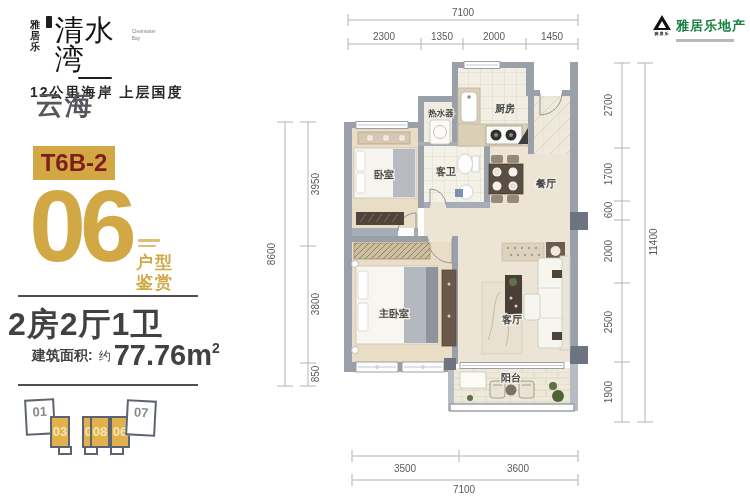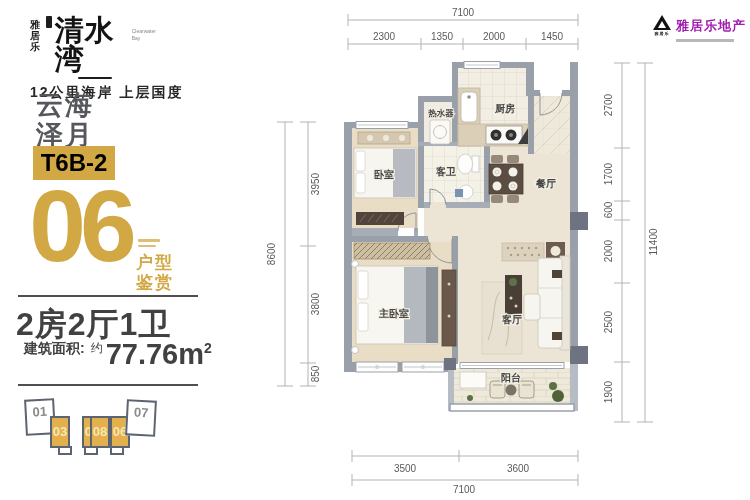--- a/index.html
+++ b/index.html
@@ -6,45 +6,45 @@
   body{width:750px;height:500px;position:relative;background:#ffffff;overflow:hidden;
        font-family:"Liberation Sans",sans-serif;-webkit-font-smoothing:antialiased;}
   .abs{position:absolute;}
 
   
   .logo{left:30px;top:14px;width:130px;}
   .logo-row{display:flex;align-items:flex-start;}
   .logo-vert{display:flex;flex-direction:column;font-size:10px;font-weight:bold;color:#1d1d1d;
              line-height:1.08;margin-top:6px;letter-spacing:0;}
   .seal{width:7px;height:12px;background:#1d1d1d;margin:2px 3px 0 6px;border-radius:1px;}
-  .logo-main{font-family:"Liberation Serif",serif;font-size:29px;font-weight:700;color:#141414;
+  .logo-main{font-family:"Liberation Serif",serif;font-size:29px;font-weight:400;color:#141414;
              letter-spacing:1px;line-height:1;margin-top:2px;}
   .logo-en{font-size:5px;color:#8a8a8a;width:34px;line-height:1.3;margin:14px 0 0 2px;}
   .logo-div{width:34px;height:2px;background:#1d1d1d;margin:3px 0 0 48px;border-radius:1px;}
   .logo-tagline{font-size:14px;font-weight:bold;color:#262626;letter-spacing:2px;margin-top:5px;
                 white-space:nowrap;}
 
   
   .zone{left:36px;top:90px;width:106px;text-align:left;font-size:27px;font-weight:bold;
         color:#55575c;line-height:1.12;letter-spacing:2px;}
-  .badge{left:33px;top:146px;width:82px;height:34px;background:#D2A845;color:#000000;
+  .badge{left:33px;top:146px;width:82px;height:34px;background:#D2A845;color:#7f1d1d;
          font-size:24px;font-weight:bold;display:flex;align-items:center;justify-content:center;
          letter-spacing:0;}
   .bignum{left:24px;top:178px;width:112px;font-size:102px;font-weight:600;color:#D2A845;
           line-height:0.95;letter-spacing:-6px;text-align:center;}
   .pinyin{left:138px;top:239px;width:22px;}
   .pinyin div{height:2.5px;background:#D2A845;opacity:.75;margin-bottom:3px;border-radius:1px;}
   .caption{left:136px;top:253px;font-size:17px;font-weight:bold;color:#D2A845;line-height:1.2;
            letter-spacing:2px;text-align:center;}
 
   .hr{left:18px;width:180px;height:2px;background:#4f4f4f;}
   .hr1{top:295px;} .hr2{top:384px;}
 
-  .layout-text{left:16px;top:303px;font-size:32px;font-weight:bold;color:#414141;letter-spacing:1px;}
-  .area-row{left:24px;top:340px;display:flex;color:#414141;}
+  .layout-text{left:8px;top:303px;font-size:32px;font-weight:bold;color:#414141;letter-spacing:1px;}
+  .area-row{left:32px;top:340px;display:flex;align-items:flex-end;color:#414141;}
   .area-label{font-size:14px;font-weight:bold;padding-bottom:5px;}
   .area-prefix{font-size:12px;padding:0 3px 5px 6px;}
   .area-value{font-size:29px;font-weight:bold;line-height:1;}
   .area-sup{font-size:14px;font-weight:bold;margin-bottom:14px;}
 
   
   .keyplan{left:22px;top:394px;width:170px;height:76px;}
   .kp-block{position:absolute;box-sizing:border-box;border:2px solid #5c6472;background:#ffffff;
             display:flex;align-items:flex-start;justify-content:center;font-size:13px;
             font-weight:bold;color:#8a8a8a;}
@@ -59,21 +59,21 @@
   
   .devlogo{left:652px;top:15px;width:96px;}
   .dev-row{display:flex;align-items:center;}
   .tri-wrap{width:20px;margin-right:4px;text-align:center;}
   .tri{width:0;height:0;border-left:9px solid transparent;border-right:9px solid transparent;
        border-bottom:15px solid #111;margin:0 auto;position:relative;}
   .tri-inner{position:absolute;left:-4px;top:6px;width:0;height:0;
        border-left:4px solid transparent;border-right:4px solid transparent;
        border-bottom:7px solid #ffffff;}
   .dev-small{font-size:4px;font-weight:bold;color:#111;letter-spacing:1px;margin-top:1px;}
-  .dev-name{font-size:13px;font-weight:bold;color:#a21caf;letter-spacing:1px;white-space:nowrap;}
+  .dev-name{font-size:13px;font-weight:bold;color:#15803d;letter-spacing:1px;white-space:nowrap;}
   .dev-tagbar{width:58px;height:3px;background:#9a9a9a;opacity:.7;margin:3px 0 0 24px;}
 
   
   svg.plan{position:absolute;left:0;top:0;}
   svg text{font-family:"Liberation Sans",sans-serif;}
   .dim{font-size:10px;fill:#5a5a5a;}
   .rlabel{font-size:10px;font-weight:bold;fill:#454545;paint-order:stroke;stroke:#f3efe3;stroke-width:2.5px;}
   .rlabel-sm{font-size:8.5px;font-weight:bold;fill:#454545;paint-order:stroke;stroke:#f3efe3;stroke-width:2px;}
   .dimline{stroke:#b3b3b3;stroke-width:1;}
   .wall{fill:#9aa0aa;} .wall2{fill:#a7adb6;} .pillar{fill:#6d7380;}
@@ -91,21 +91,20 @@
     <div class="seal"></div>
     <div class="logo-main">清水湾</div>
     <div class="logo-en">Clearwater Bay</div>
   </div>
   <div class="logo-div"></div>
   <div class="logo-tagline">12公里海岸 上层国度</div>
 </div>
 
 <div class="abs zone">
   <div>云海</div>
-  <div>泽月</div>
 </div>
 
 <div class="abs badge">T6B-2</div>
 <div class="abs bignum">06</div>
 <div class="abs pinyin">
     <div></div>
     <div style="width:18px"></div>
   </div>
 <div class="abs caption">
   <div>户型</div>

